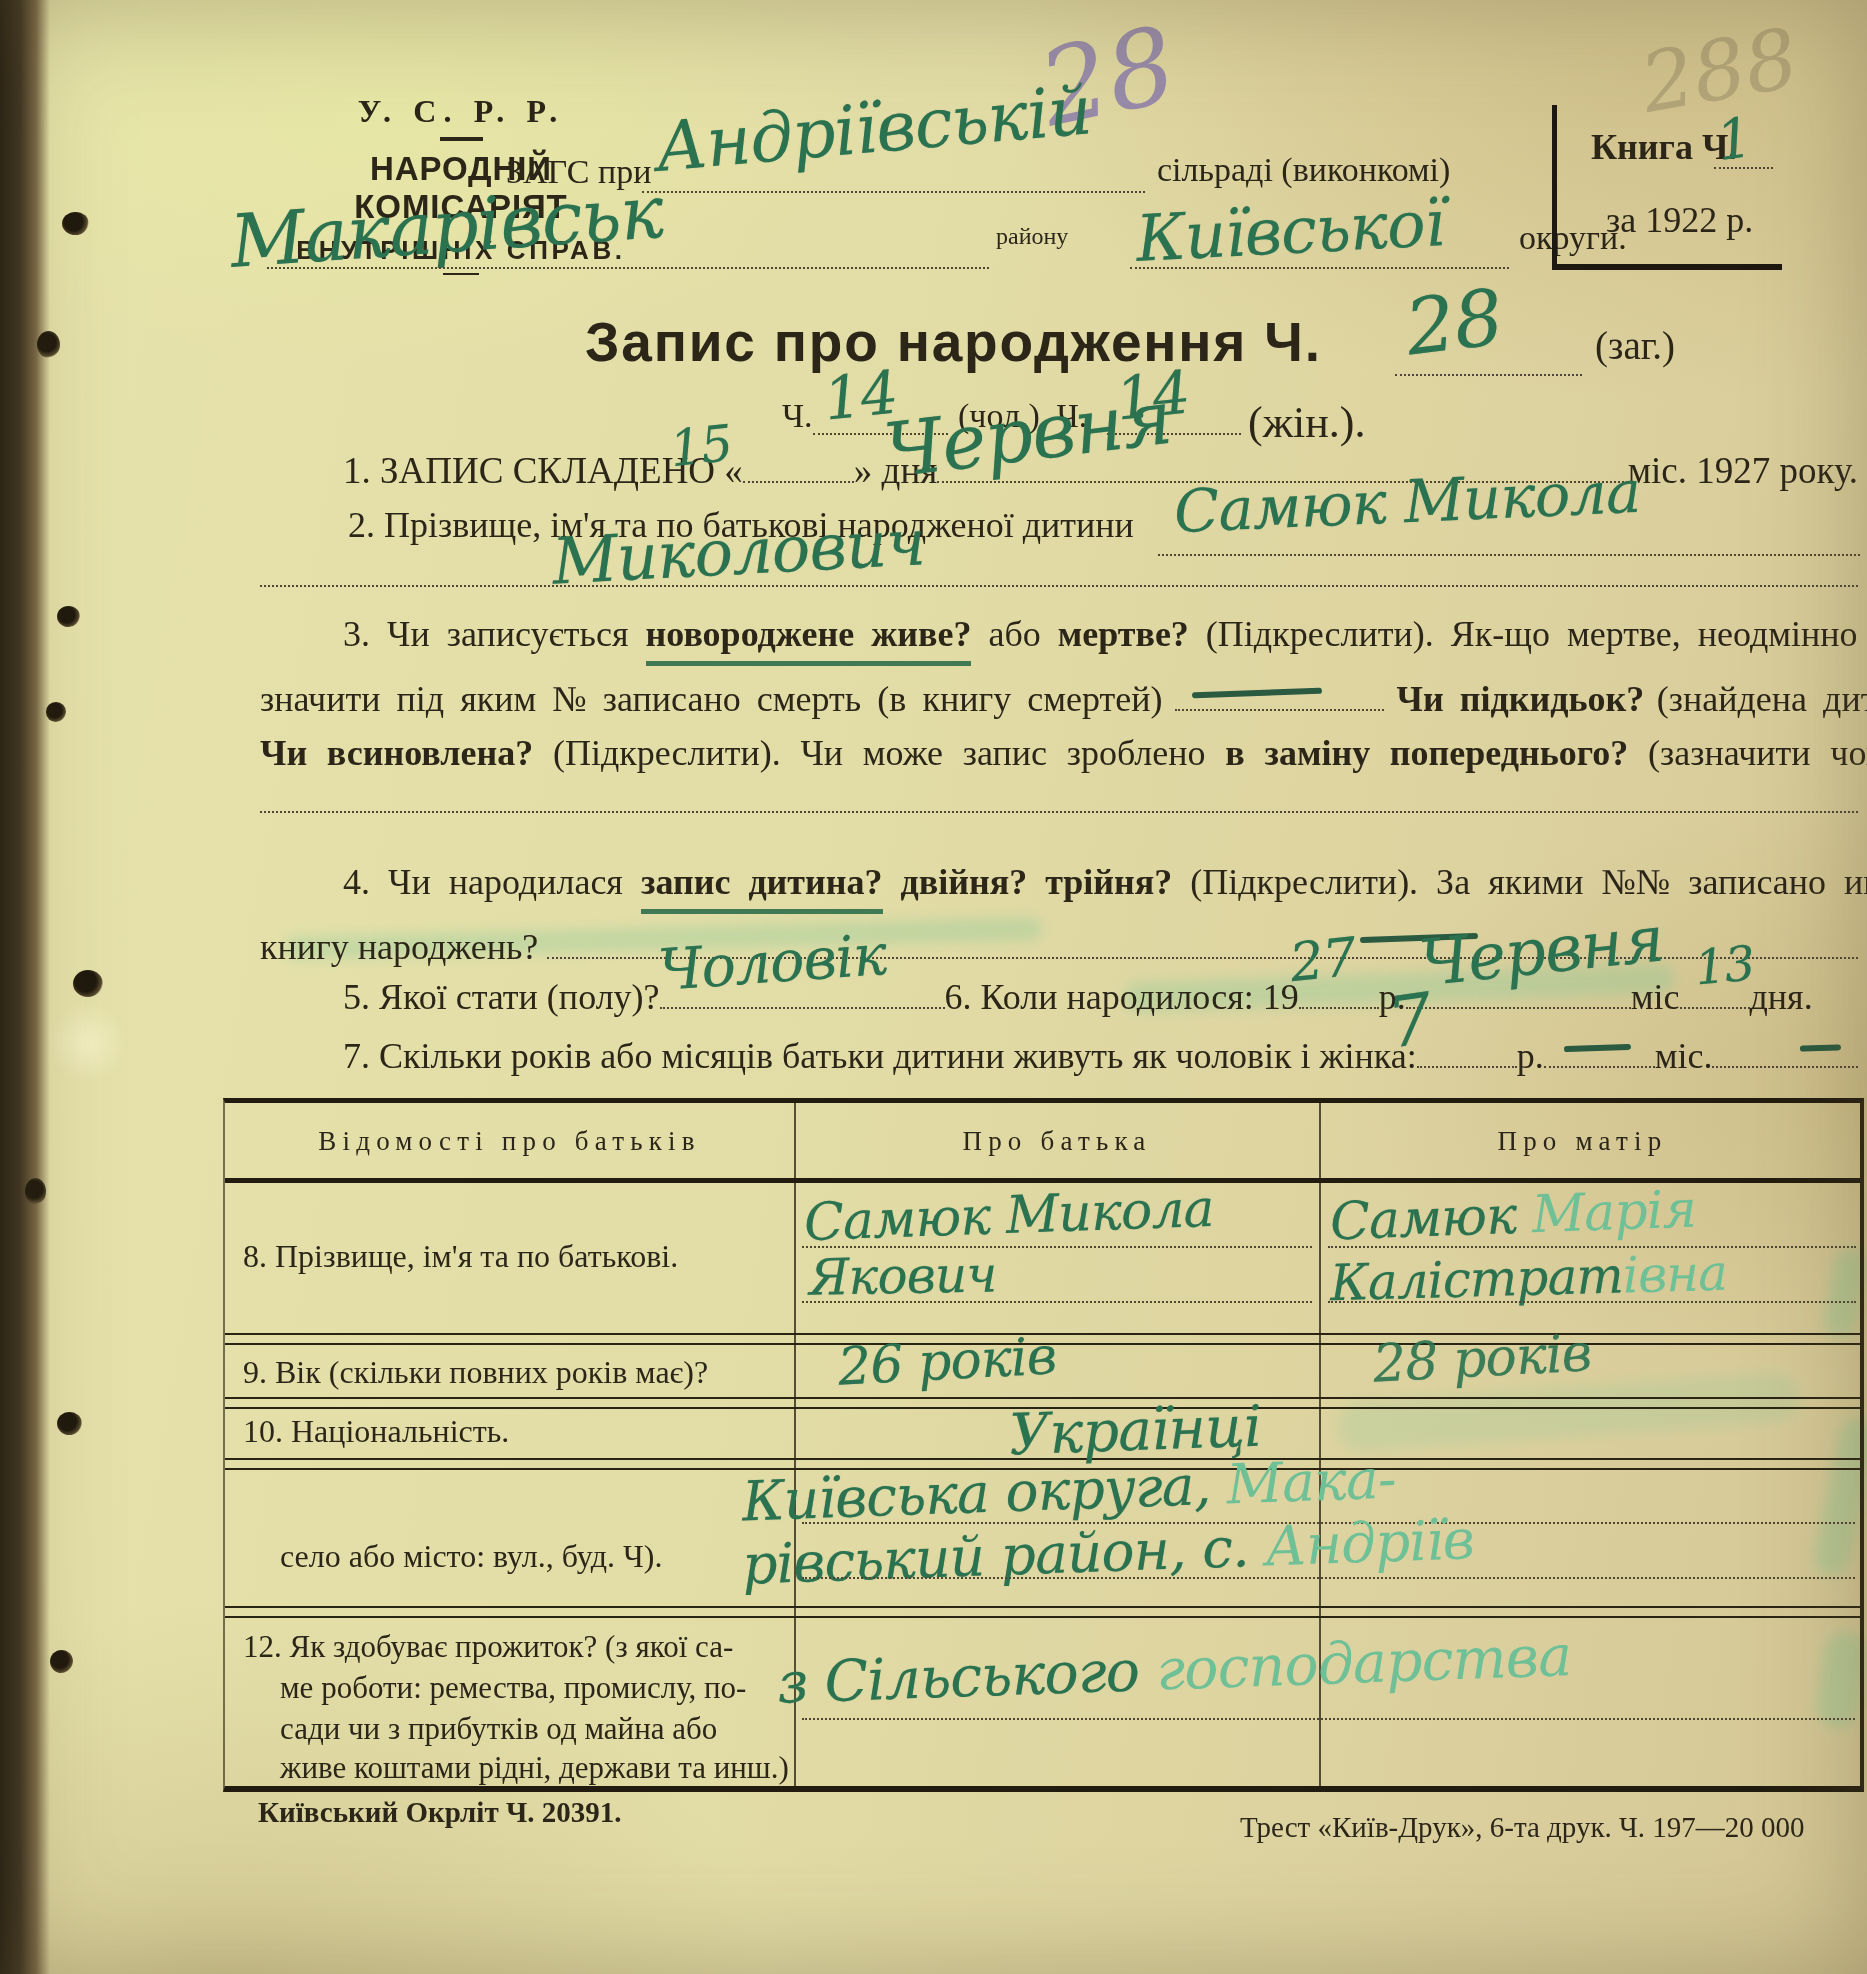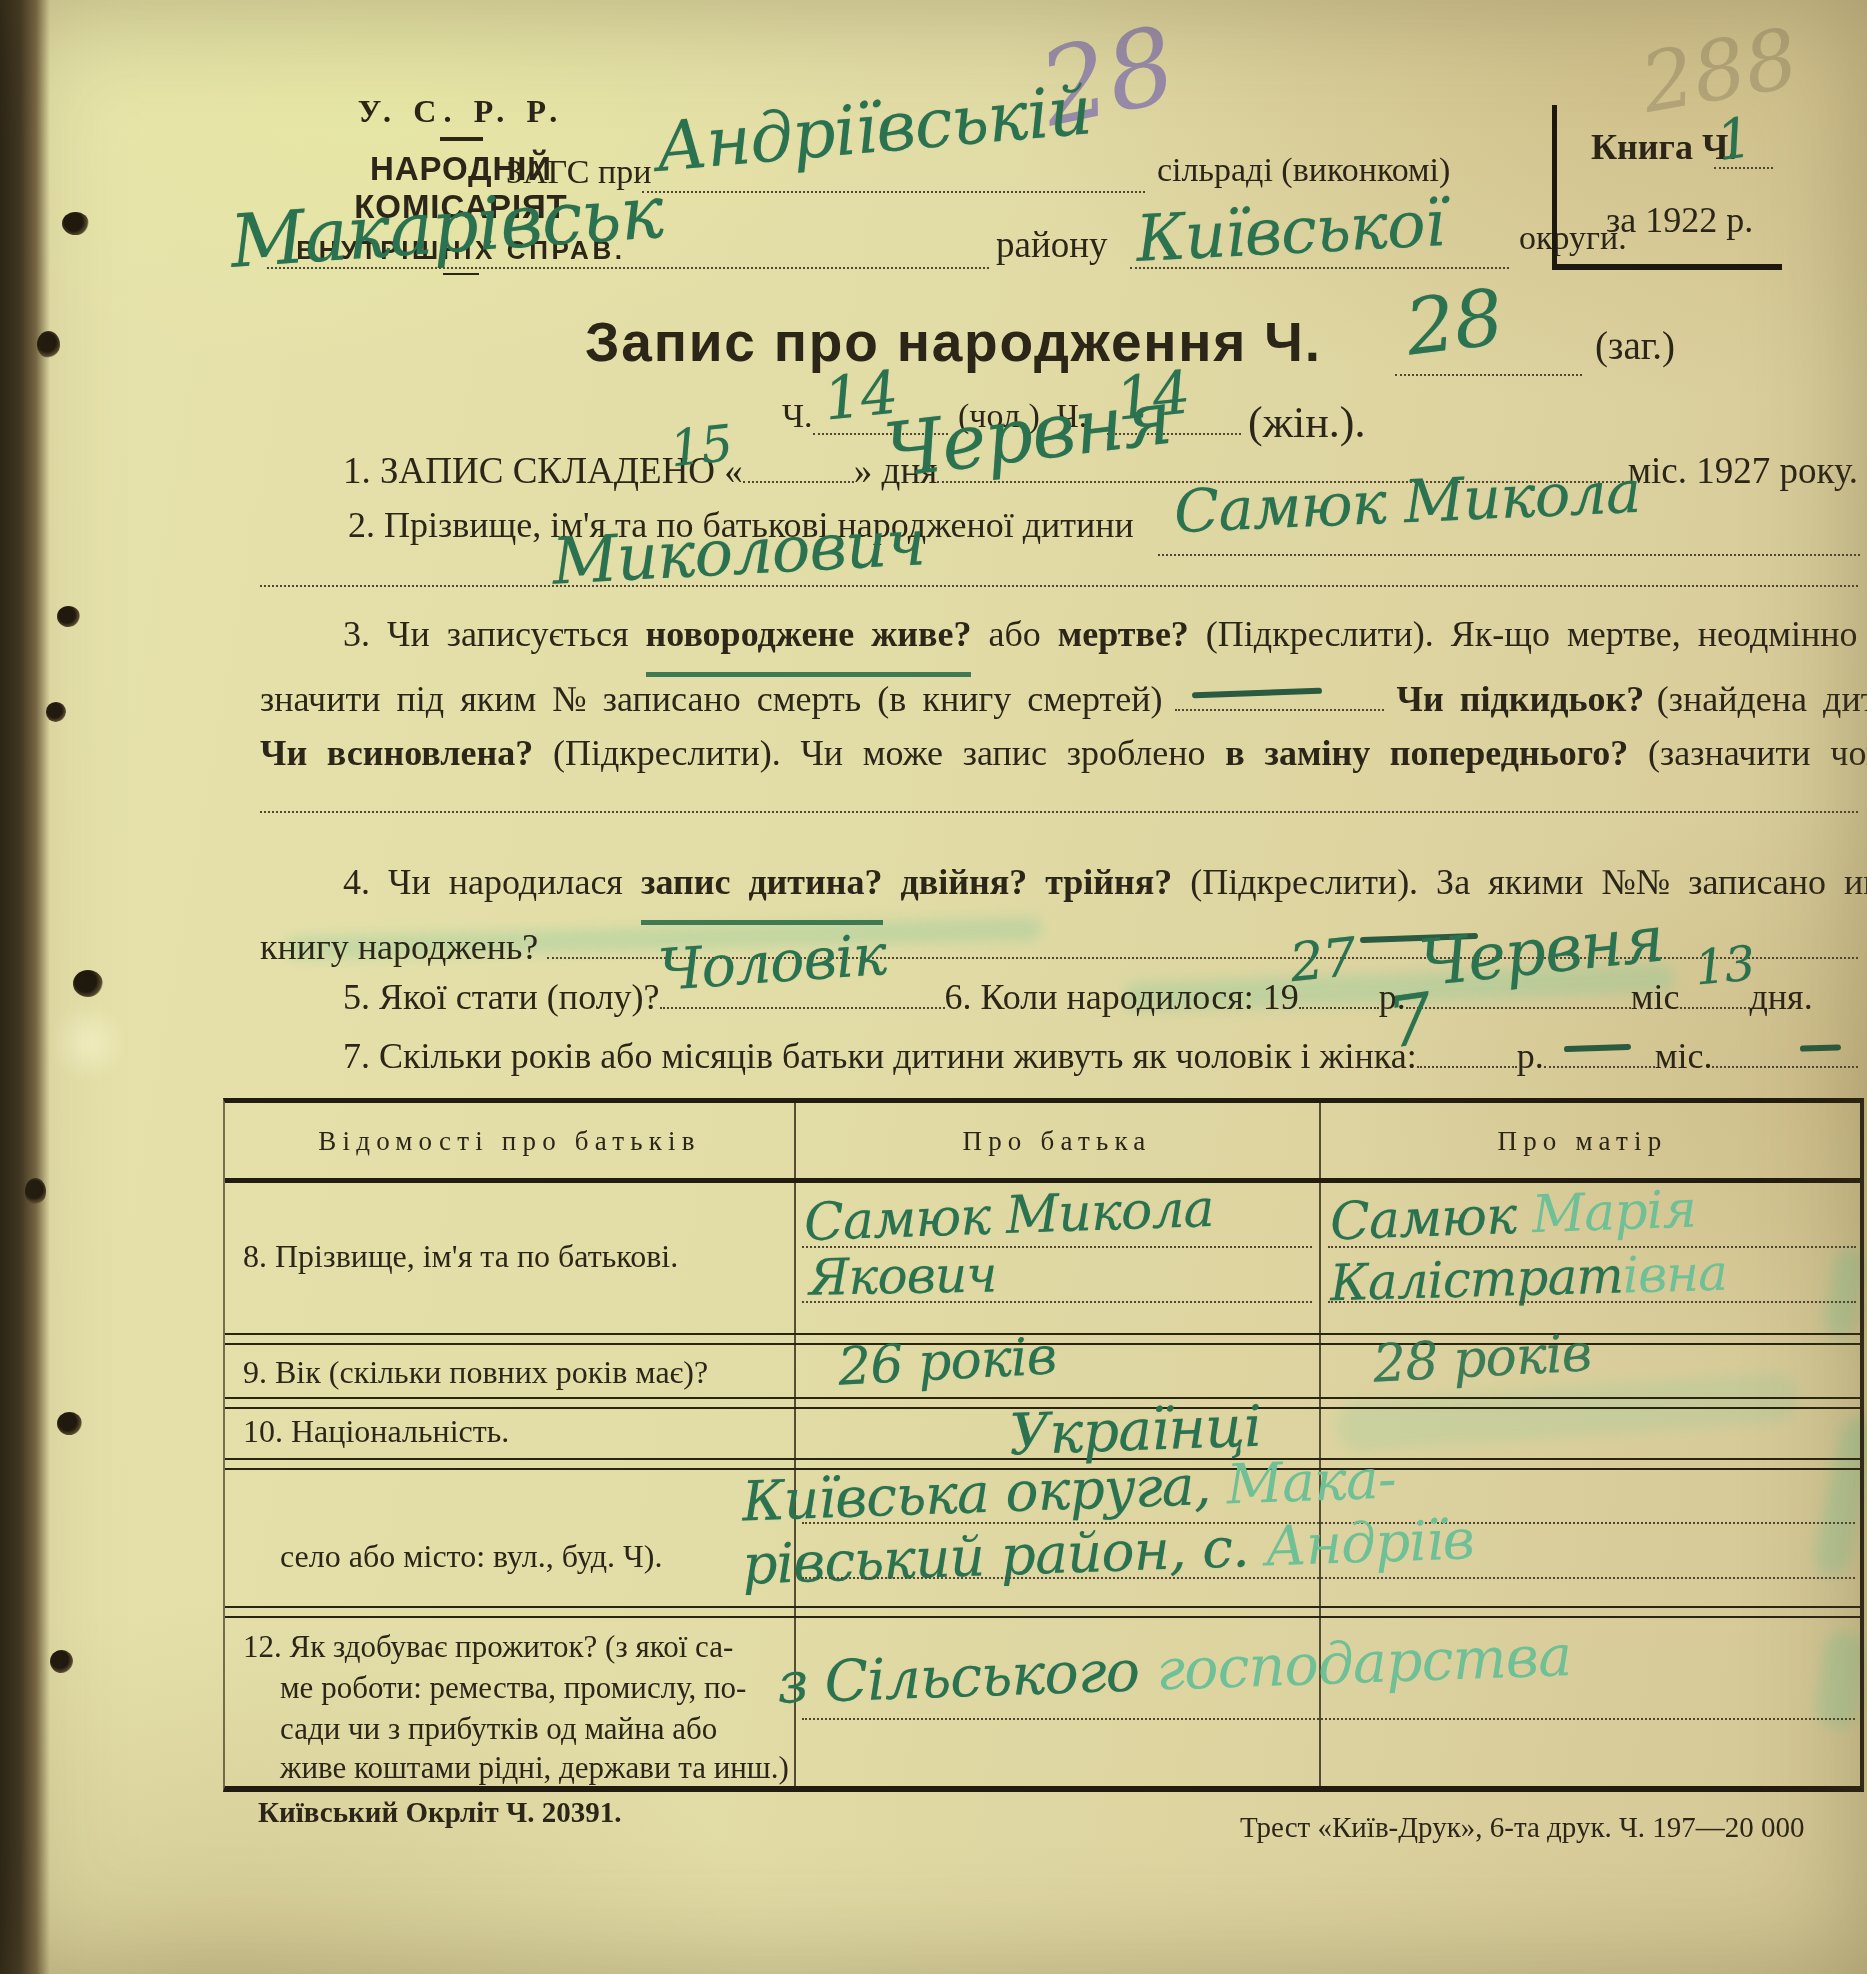--- a/index.html
+++ b/index.html
@@ -18,21 +18,21 @@
     background:radial-gradient(circle at 42% 42%, #1f180d 0 45%, #5a4c30 68%, rgba(90,76,48,0) 76%);}
   .tear{position:absolute;border-radius:50%;filter:blur(3.6px);
     background:radial-gradient(circle, rgba(244,240,195,.95), rgba(244,240,195,0) 70%);}
   .streak{position:absolute;border-radius:36px;filter:blur(6.2px);background:rgba(118,198,150,.30);}
   .pr{position:absolute;white-space:nowrap;font-size:36px;}
   .ln{position:absolute;display:flex;align-items:baseline;font-size:36px;white-space:nowrap;}
   .fl{flex:0 0 auto;border-bottom:2.7px dotted #4f4733;position:relative;height:1.0em;}
   .gr{flex:1 1 auto;border-bottom:2.7px dotted #4f4733;position:relative;height:1.0em;}
   .dl{position:absolute;height:0;border-bottom:2.7px dotted #4f4733;}
   .b{font-weight:bold;}
-  .gul{border-bottom:5.3px solid rgba(35,105,70,.85);padding-bottom:18px;}
+  .gul{border-bottom:5.3px solid rgba(35,105,70,.85);padding-bottom:7px;}
   .hw{position:absolute;font-family:"DejaVu Serif",serif;font-style:italic;white-space:nowrap;
       color:#2b7350;text-shadow:0 0 0.9px rgba(43,115,80,.45);letter-spacing:-0.9px;}
   .hwl{color:#6fc096;text-shadow:none;}
   .gdash{position:absolute;height:6.2px;background:#2a5a40;border-radius:3.6px;transform:rotate(-2deg);}
   .orgblock{position:absolute;left:283px;top:93px;width:356px;text-align:center;}
   .org1{font-size:32px;letter-spacing:7.1px;font-weight:bold;}
   .orgdash{width:43px;height:3.6px;background:#2c2619;margin:7.1px auto 9px auto;}
   .org2{font-family:"Liberation Sans",sans-serif;font-weight:bold;font-size:33px;letter-spacing:0.9px;}
   .org3{font-family:"Liberation Sans",sans-serif;font-weight:bold;font-size:26px;letter-spacing:3.6px;margin-top:9px;}
   .orgdash2{width:36px;height:2.7px;background:#2c2619;margin:7.1px auto 0 auto;}
@@ -85,21 +85,21 @@
     <div class="orgdash2"></div>
   </div>
 
   <div class="pr" style="left:506px;top:153px;font-size:34px;">ЗАГС при</div>
   <div class="dl" style="left:642px;top:191px;width:503px;"></div>
   <div class="hw" style="left:655px;top:89px;font-size:68px;transform:rotate(-5deg);">Андріївській</div>
   <div class="pr" style="left:1157px;top:151px;font-size:34px;">сільраді (виконкомі)</div>
 
   <div class="hw" style="left:230px;top:184px;font-size:73px;transform:rotate(-4deg);">Макарівськ</div>
   <div class="dl" style="left:267px;top:267px;width:722px;"></div>
-  <div class="pr" style="left:996px;top:223px;font-size:37px;">району</div>
+  <div class="pr" style="left:996px;top:223px;font-size:24px;">району</div>
   <div class="hw" style="left:1136px;top:194px;font-size:64px;transform:rotate(-3deg);">Київської</div>
   <div class="dl" style="left:1130px;top:267px;width:379px;"></div>
   <div class="pr" style="left:1519px;top:219px;font-size:34px;">округи.</div>
 
   <div class="box">
     <div class="pr" style="left:34px;top:21.4px;font-size:36px;font-weight:bold;">Книга Ч.</div>
     <div class="hw" style="left:160px;top:1.8px;font-size:55px;transform:rotate(-8deg);">1</div>
     <div class="dl" style="left:157px;top:62px;width:59px;"></div>
     <div class="pr" style="left:49px;top:94px;font-size:36px;">за 1922 р.</div>
   </div>

